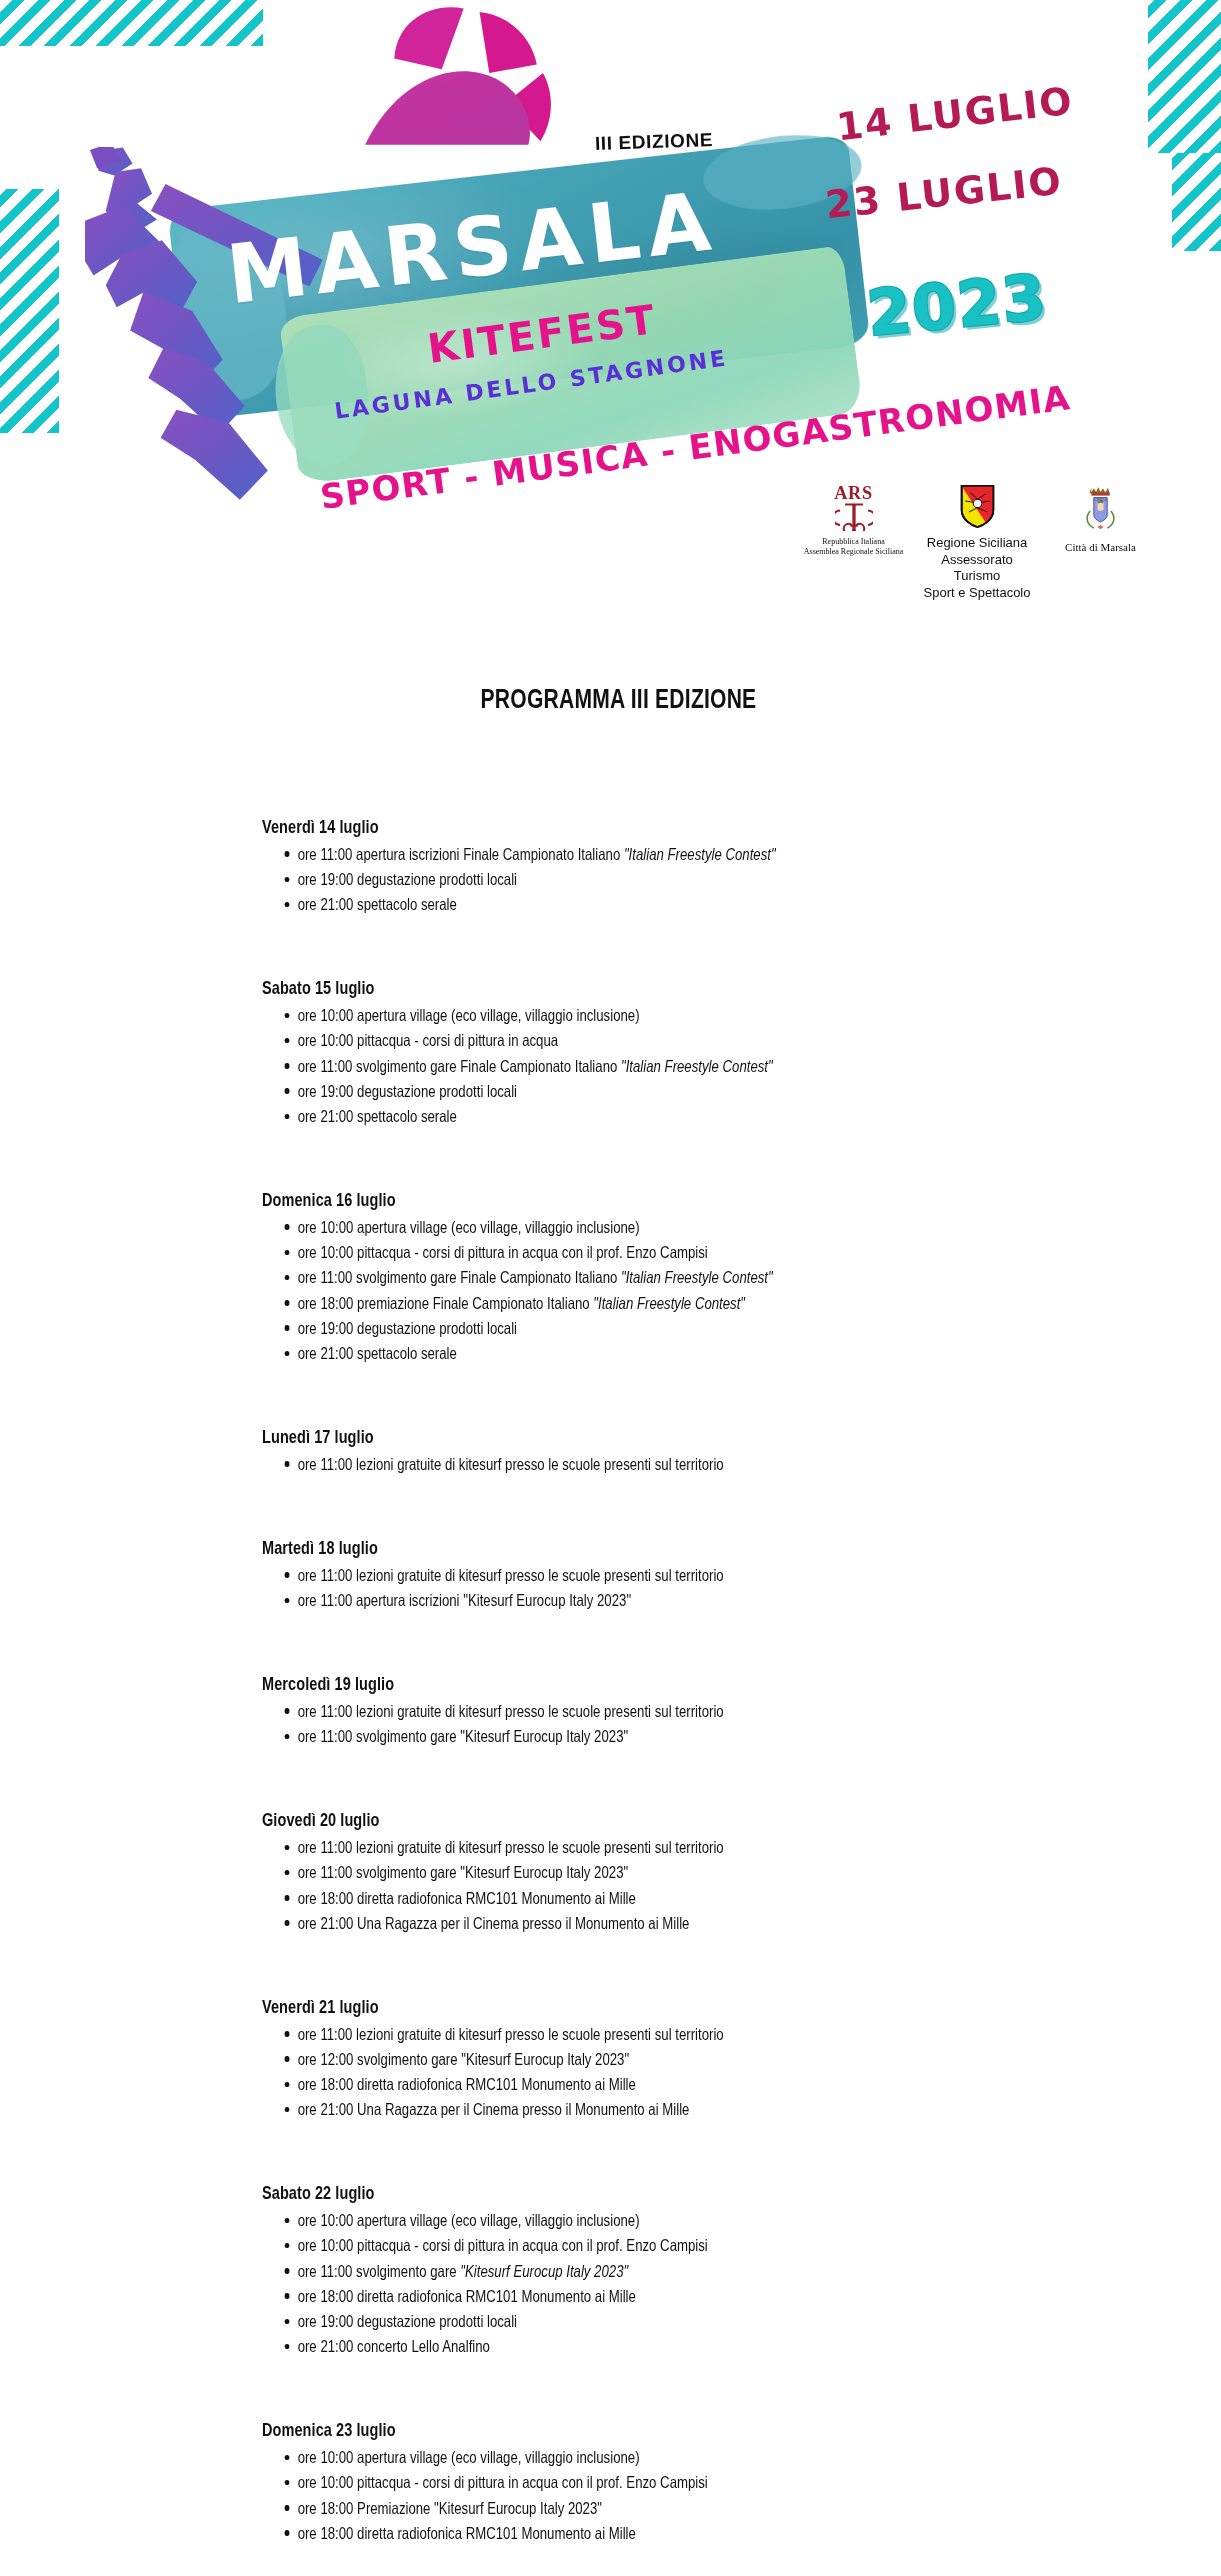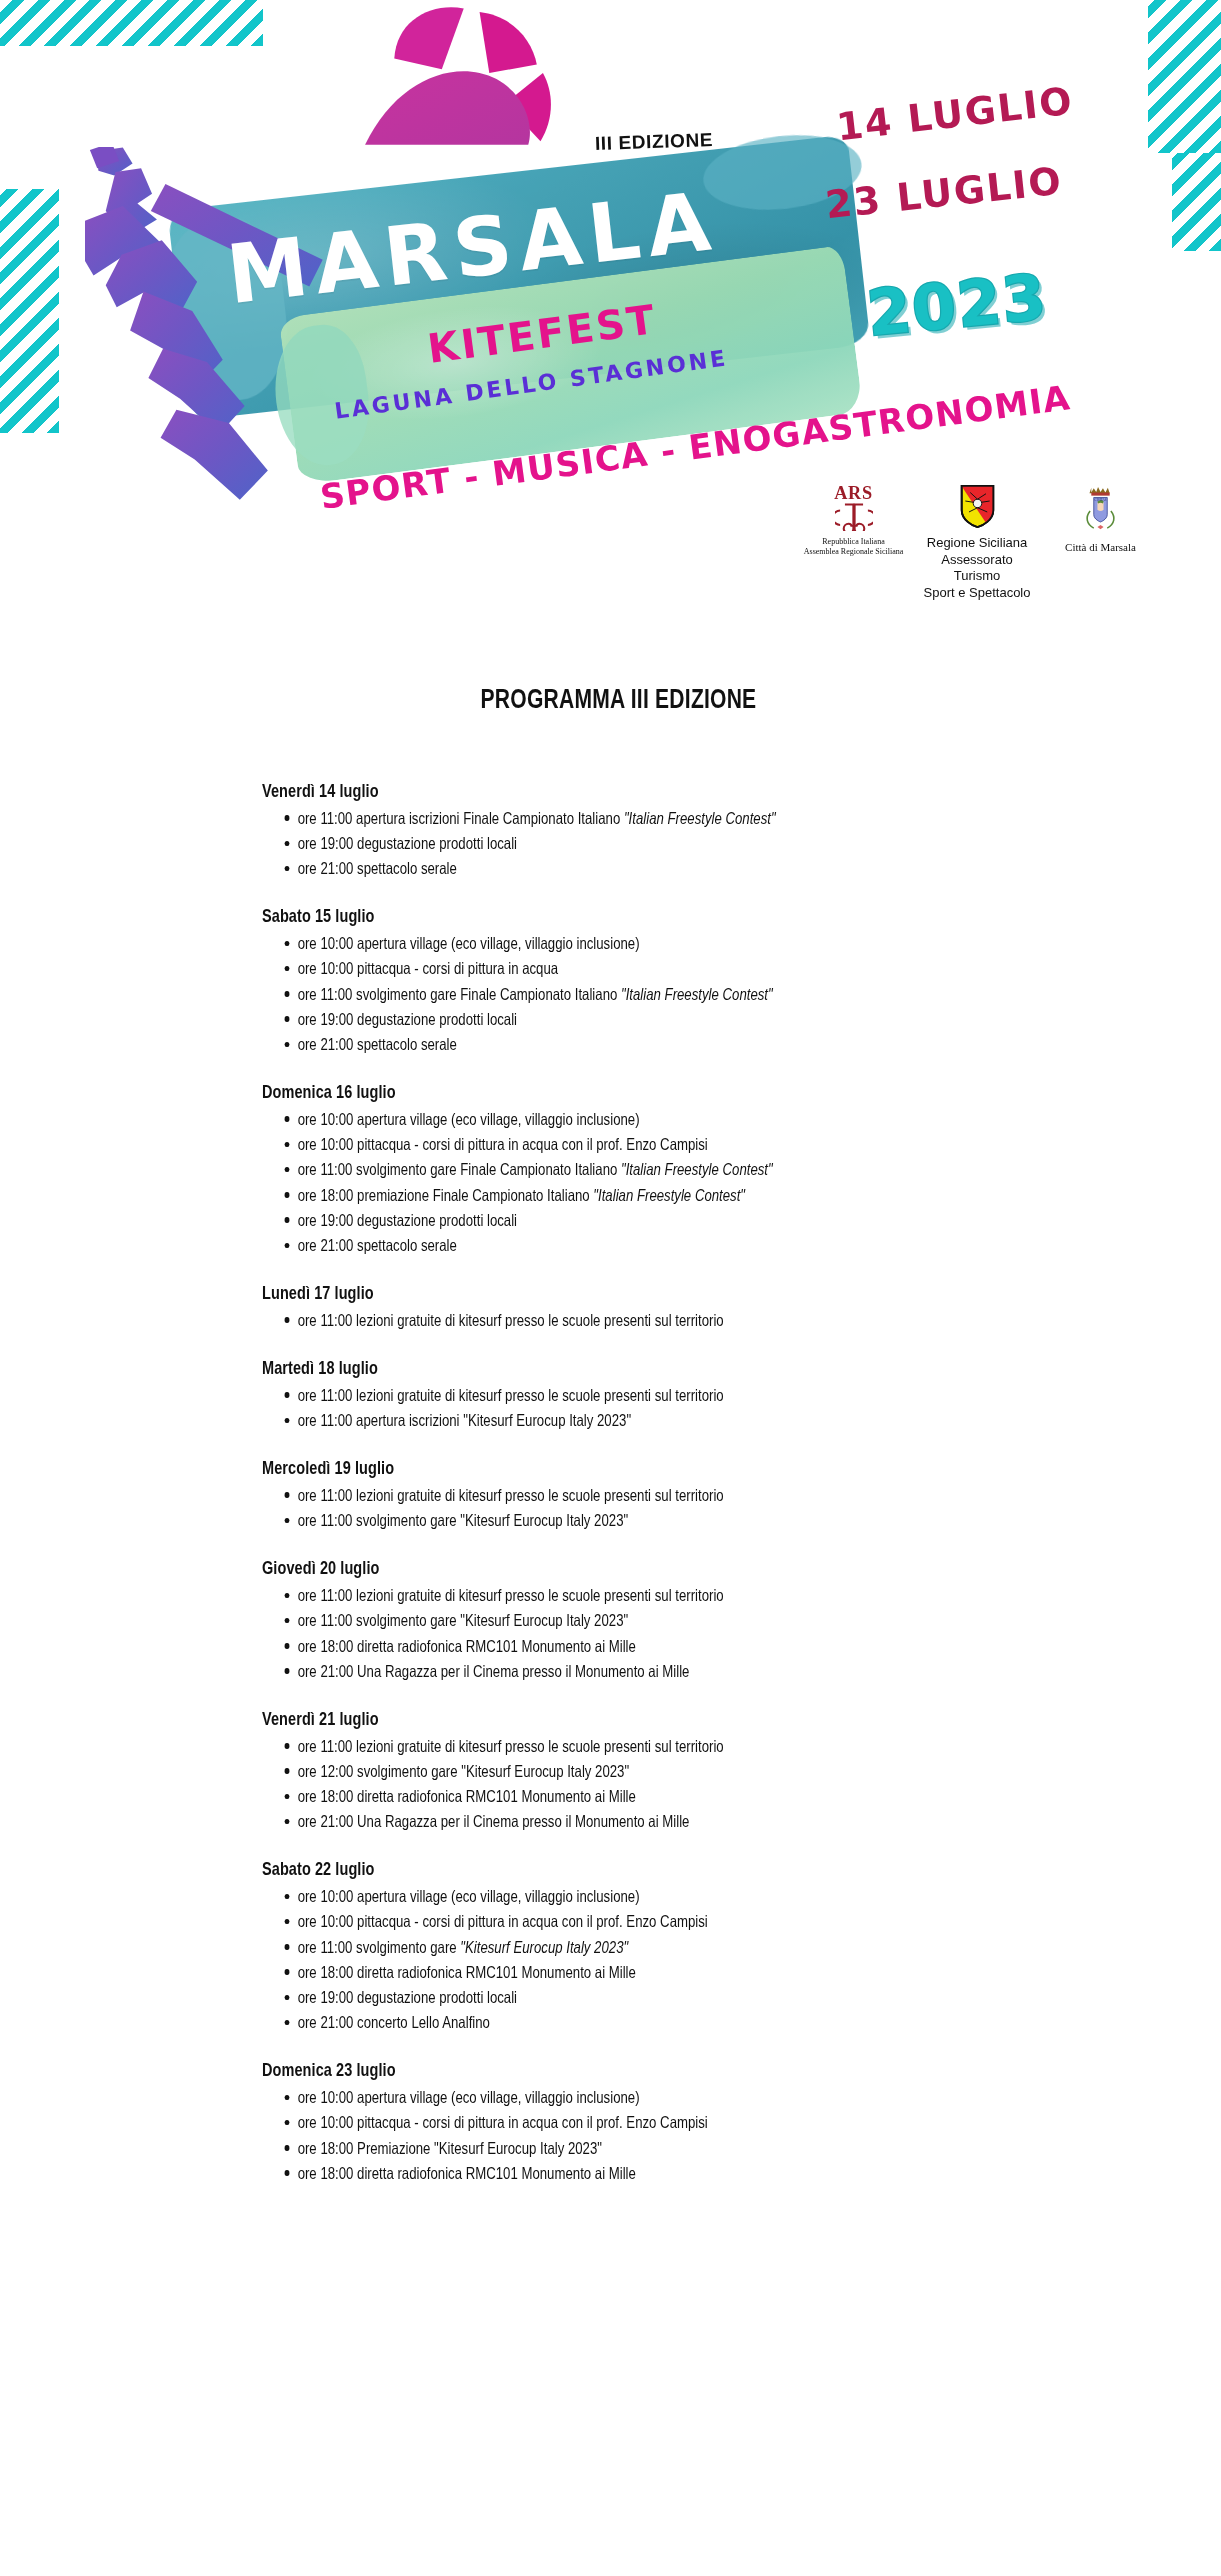--- a/index.html
+++ b/index.html
@@ -215,21 +215,21 @@
     margin:0;
     padding-top:67px;
     transform:scaleX(.78);
   }
   #schedule {
     margin:0 auto;
     padding-top:66px;
     width:940px;
     padding-left:113px;
   }
-  .day-block { margin-bottom:12.2px; }
+  .day-block { margin-bottom:12.2px;margin-top:36px; }
   .day-heading {
     font-family:"Liberation Sans", sans-serif;
     font-weight:bold;
     font-size:17.7px;
     color:#111;
     margin:0 0 4.9px 0;
     transform:scaleX(.82);
     transform-origin:left center;
     letter-spacing:0.1px;
   }

